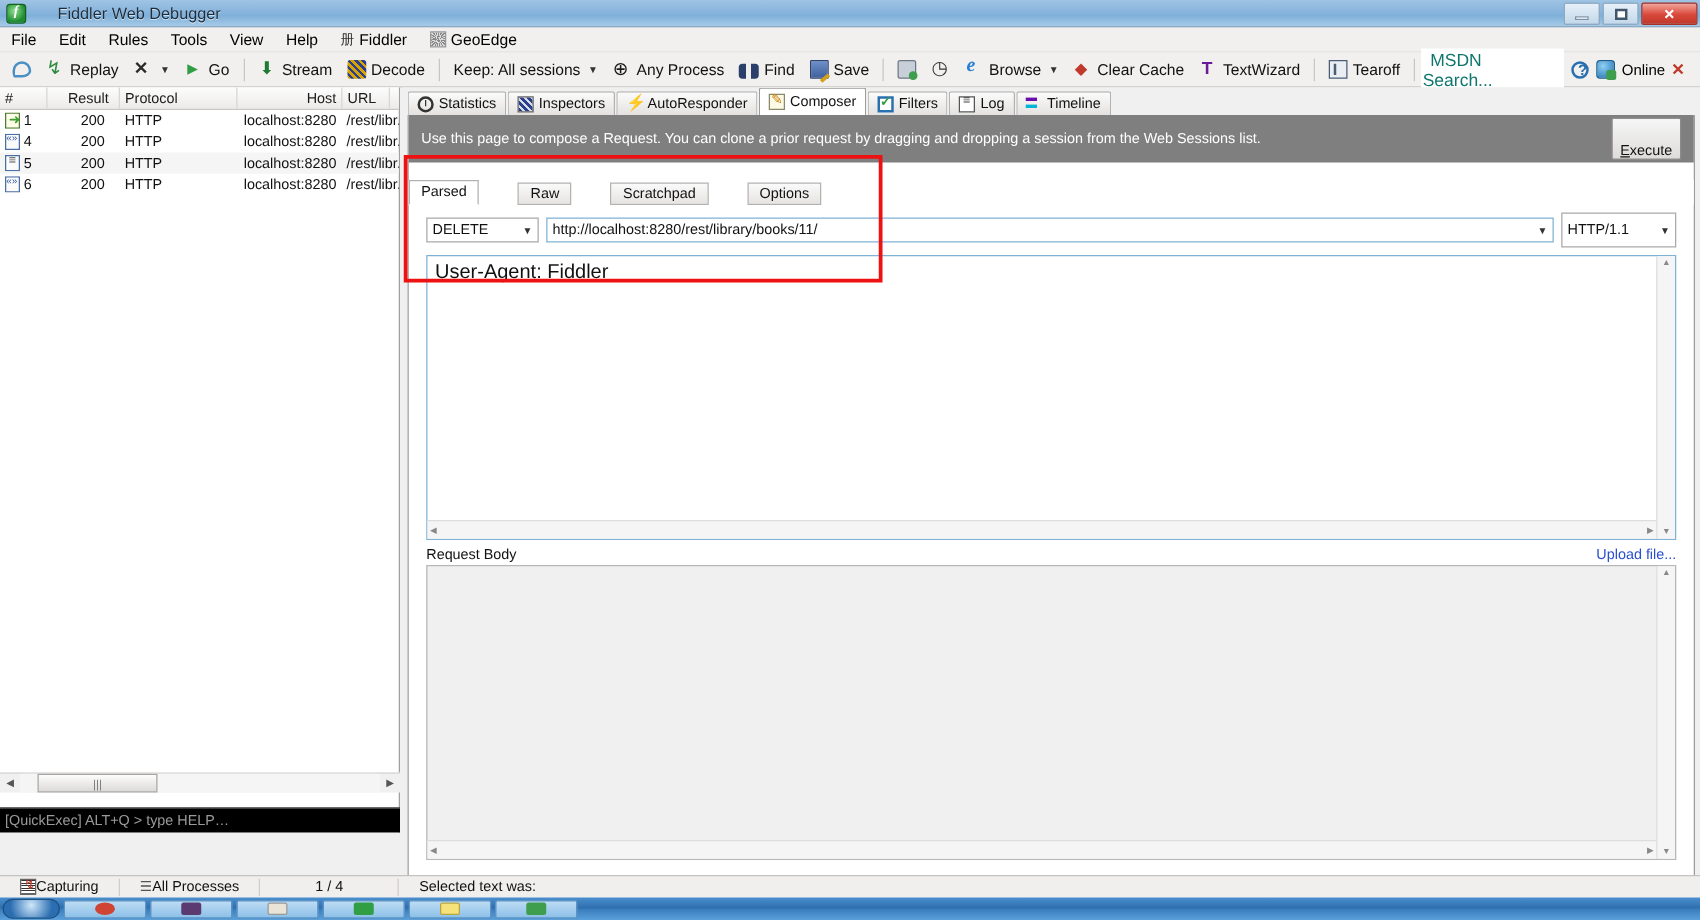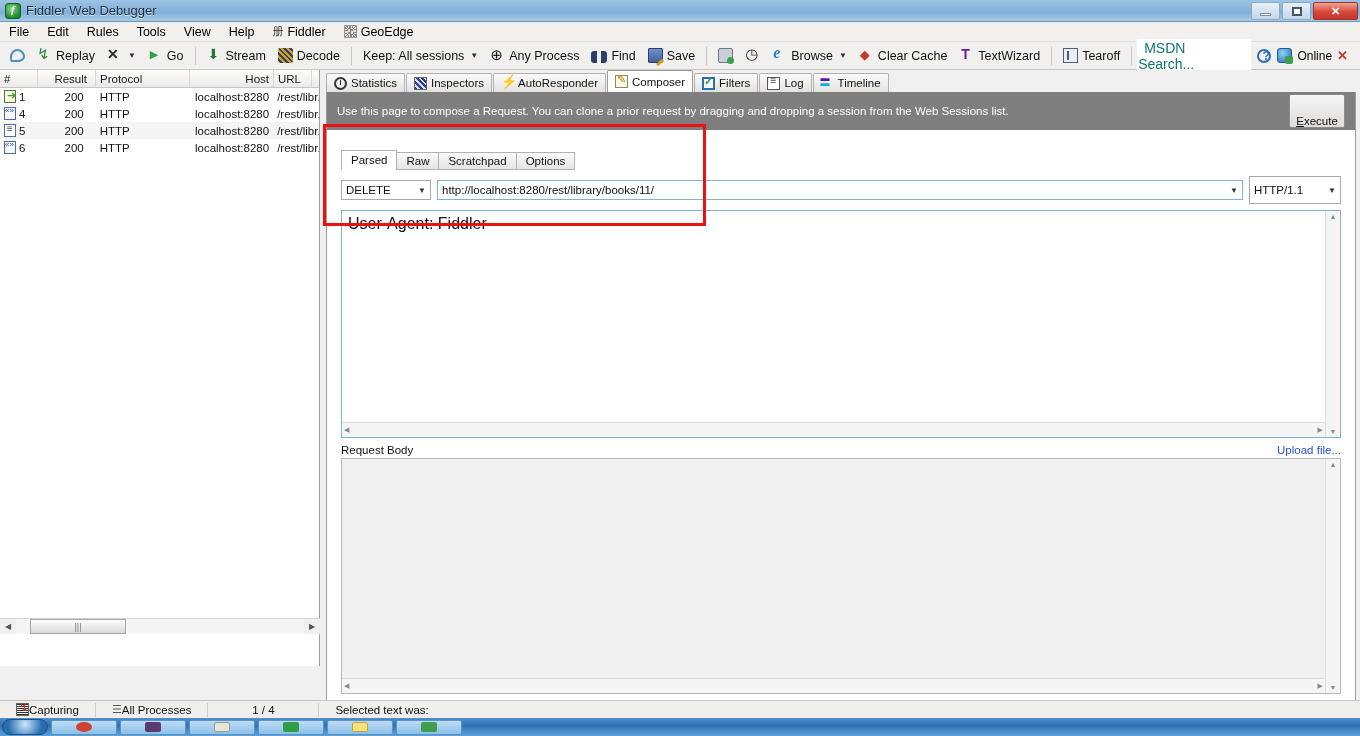--- a/index.html
+++ b/index.html
@@ -25,20 +25,21 @@
     border: 1px solid #10631f;
   }
   .titlebar .tbicon::after {
     content: "f"; position: absolute; left: 5px; top: -1px;
     color: #fff; font-size: 11px; font-weight: bold; font-style: italic;
     font-family: "Liberation Serif", serif;
   }
   .titlebar .title {
     color: #1d2c3b; font-size: 13px; text-shadow: 0 1px 0 rgba(255,255,255,.6);
     font-family: "Liberation Sans", sans-serif;
+    margin-left: 20px;
   }
   .wincontrols { position: absolute; right: 2px; top: 2px; display: flex; gap: 2px; }
   .wincontrols .btn {
     width: 29px; height: 18px; border: 1px solid #8fa9c0; border-radius: 2px;
     background: linear-gradient(180deg,#e6f0f9,#c3d8ea);
     display: flex; align-items: center; justify-content: center;
     color: #223; font-size: 11px;
   }
   .wincontrols .btn.close {
     width: 45px;
@@ -184,21 +185,21 @@
     padding: 0 10px; font-size:11.5px;
   }
   .hintbar .text { flex:1; }
   .execute-btn {
     width:56px; height:34px; background:linear-gradient(180deg,#f6f6f6,#dedcda);
     border:1px solid #8d8b89; border-radius:2px; display:flex; align-items:flex-end; justify-content:center;
     font-size:11.5px; color:#111;
   }
   .execute-btn u { text-decoration: underline; }
 
-  .subtabs { display:flex; height:20px; align-items:flex-end; padding-left:14px; background:#fff; margin-top:20px;}
+  .subtabs { display:flex; height:20px; align-items:flex-end; background:#fff; margin-top:14px;gap:32px;}
   .stab {
     height:18px; padding:0 9px; font-size:11.5px; color:#111;
     background: linear-gradient(180deg,#fafafa,#e6e4e2);
     border:1px solid #b4b2b0; border-bottom:1px solid #b4b2b0;
     display:flex; align-items:center; margin-right:-1px;
   }
   .stab.active { background:#fff; height:20px; border-bottom-color:#fff; }
 
   .reqrow { display:flex; align-items:center; gap:6px; padding: 6px 14px 0 14px; }
   .method-select {
@@ -447,20 +448,23 @@
   </div>
 
   <div class="hscroll-sessions">
     <div class="hsb-arrow">◀</div>
     <div class="hsb-track">
       <div class="hsb-thumb">|||</div>
     </div>
     <div class="hsb-arrow">▶</div>
   </div>
 
+  <div class="quickexec">
+    <span>[QuickExec] ALT+Q &gt; type HELP…</span>
+  </div>
 </div>
 
 <div class="rightpane">
 
   <div class="tabstrip">
     <div class="tab">
       <span class="ti ti-stats"></span>
       <span>Statistics</span>
     </div>
     <div class="tab">

